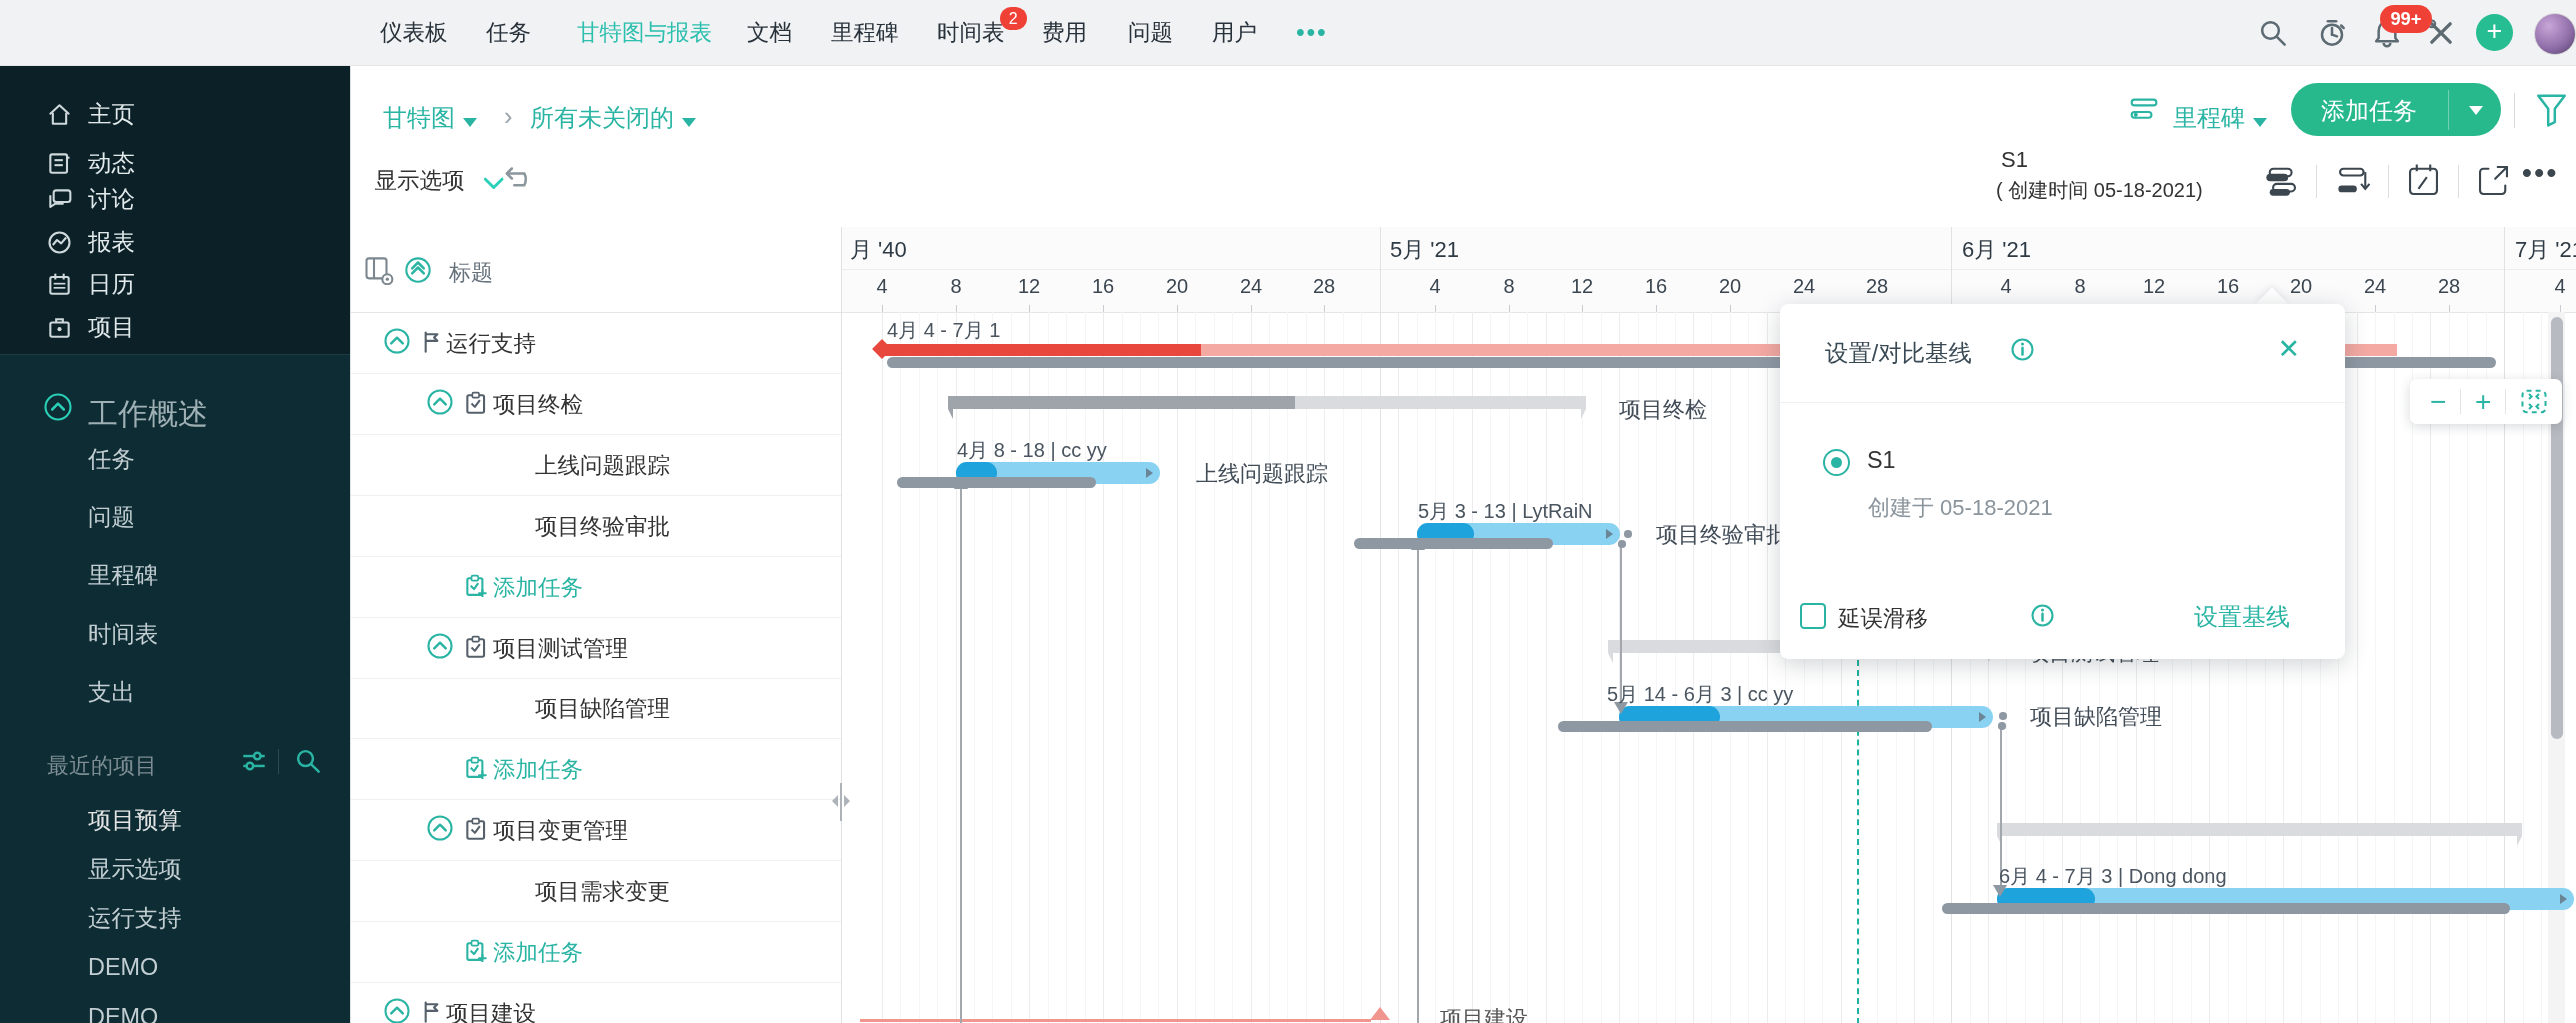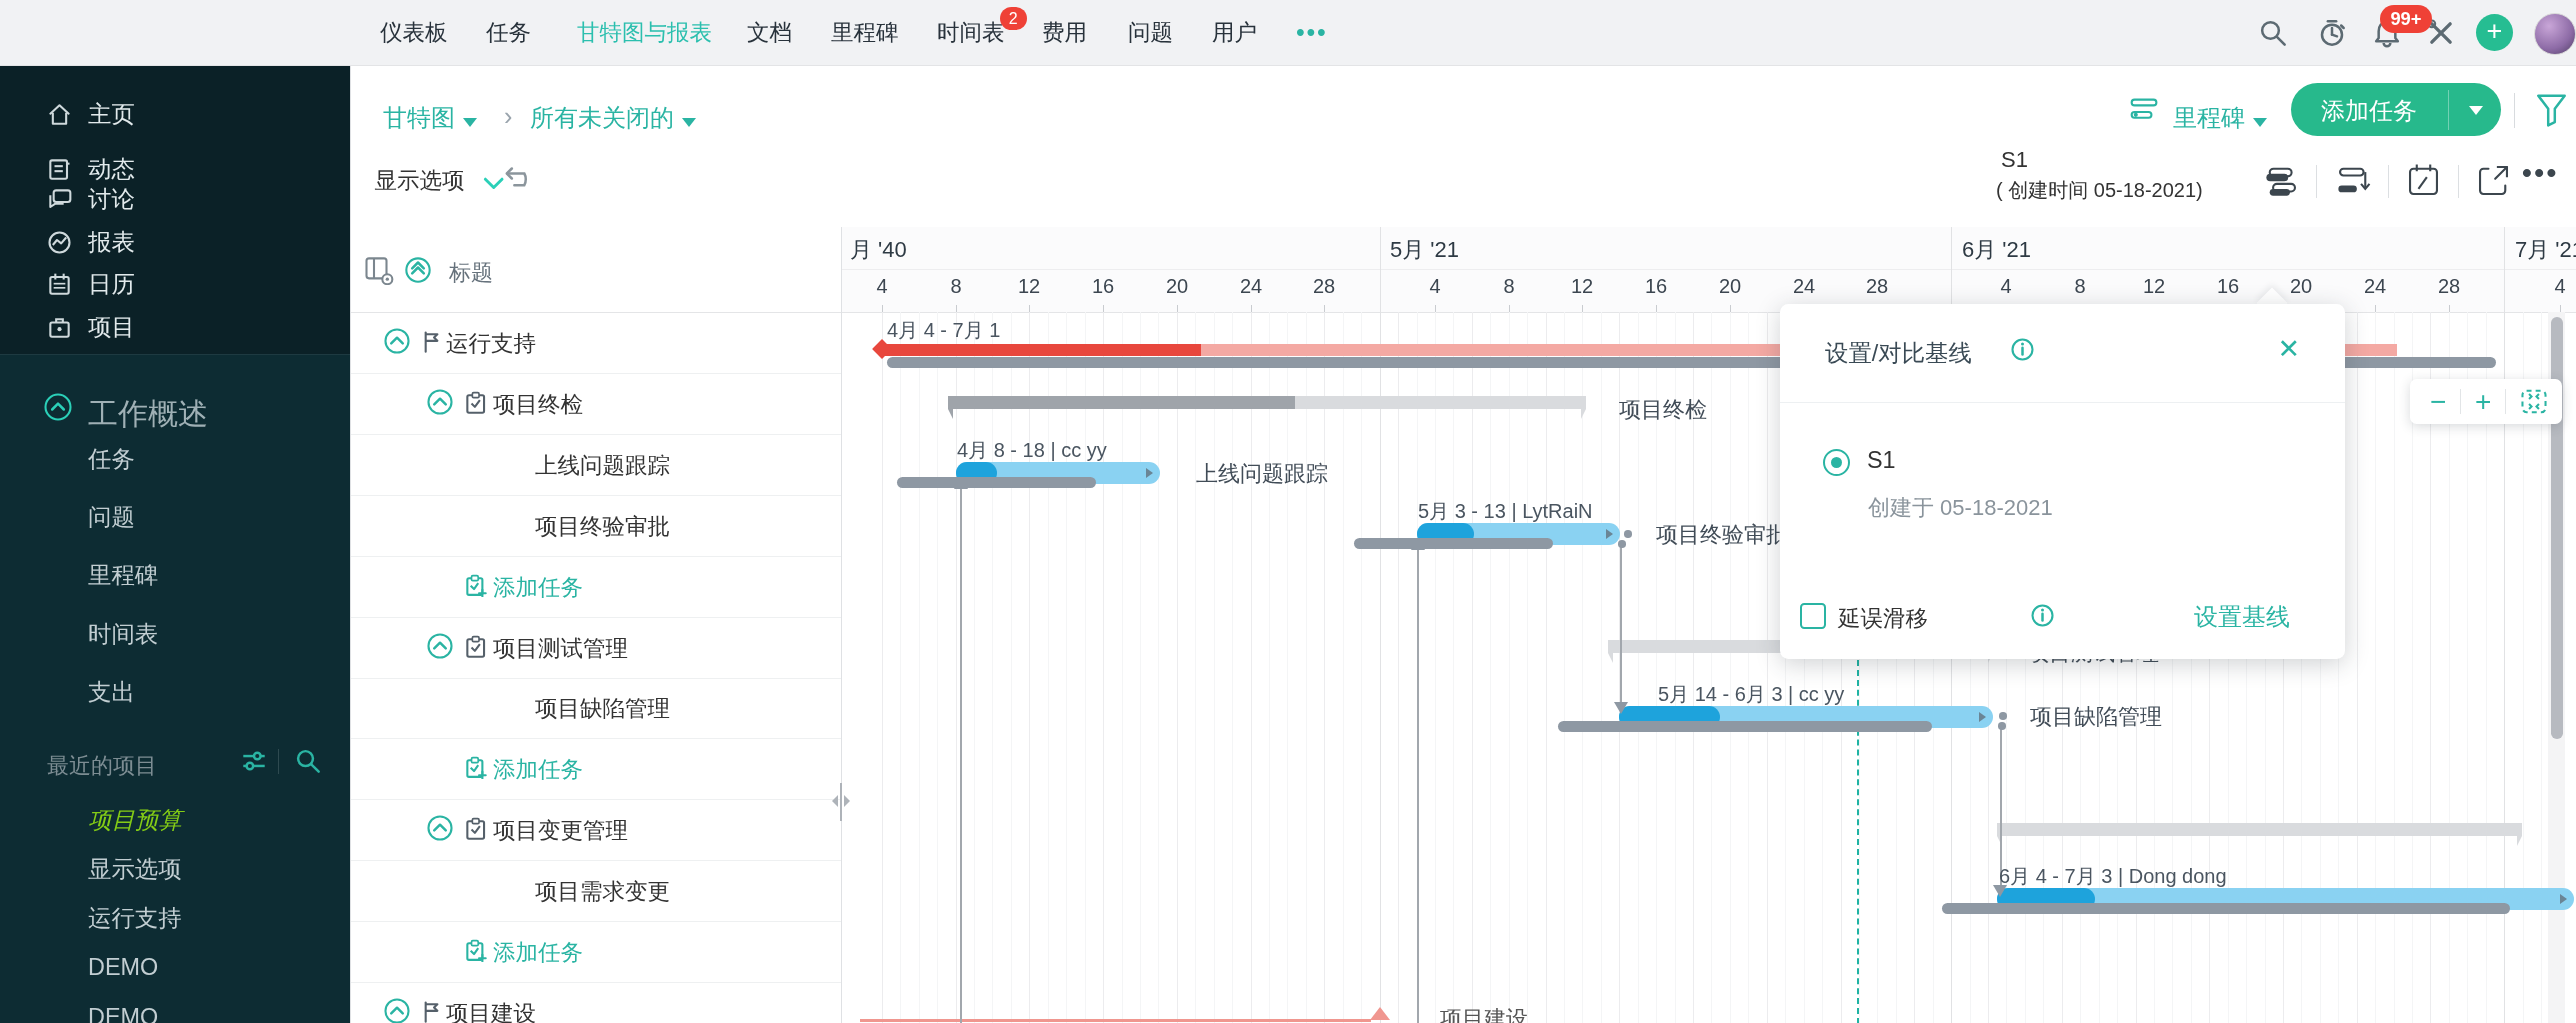--- a/index.html
+++ b/index.html
@@ -26,21 +26,21 @@
               font-size:27px;line-height:35px;text-align:center;cursor:pointer;}
   #avatar{position:absolute;left:2534px;top:12.5px;width:40px;height:40px;border-radius:50%;cursor:pointer;
           background:radial-gradient(circle at 35% 30%,#c9a6d8,#8d6ba6 60%,#4d3c63);border:0.8px solid #d8d8d8;}
   
   #sidebar{position:absolute;left:0;top:65px;width:350px;height:958px;background:#0b2127;z-index:30;}
   #sidebar-lower{position:absolute;left:0;top:289px;width:350px;height:669px;background:#0d2c33;border-top:0.8px solid rgba(255,255,255,0.07);}
   .sb-item{position:absolute;left:0;width:350px;height:38px;cursor:pointer;}
   .sb-item .sb-ic{position:absolute;left:47px;top:1.7px;width:25px;height:25px;}
   .sb-item .sb-lb{position:absolute;left:88px;top:0;font-size:23.4px;line-height:28px;color:#e2eaec;white-space:nowrap;}
   .sb-sub .sb-lb{color:#c2ced2;}
-  .sb-sub.active .sb-lb{color:#84cc16;font-style:italic;}
+  .sb-sub.active .sb-lb{color:#e5e5e5;}
   .sb-head{color:#7d8d93;font-size:22px;position:absolute;left:47px;white-space:nowrap;}
   
   #content{position:absolute;left:350px;top:65px;width:2226px;height:958px;background:#fff;border-left:0.8px solid #dfe1e4;}
   
   .bc-text{font-size:24px;color:#2ab4a3;cursor:pointer;white-space:nowrap;}
   .caret-down{display:inline-block;width:0;height:0;border-left:7.5px solid transparent;border-right:7.5px solid transparent;
               border-top:9.2px solid #2ab4a3;margin-left:8.3px;vertical-align:middle;}
   #bc-sep{position:absolute;left:153px;top:37px;font-size:25px;color:#9aa4ad;}
   #add-task-btn{position:absolute;left:1940px;top:18.4px;width:210px;height:53px;border-radius:27px;background:#27b98c;cursor:pointer;}
   #add-task-btn .lbl{position:absolute;left:30px;top:11.7px;font-size:24px;color:#fff;white-space:nowrap;}
@@ -167,21 +167,21 @@
   <div id="sb-primary">
       <div class="sb-item" style="top: 35px;">
         <div class="sb-ic">
           <svg width="25" height="25" viewBox="0 0 30 30">
             <path d="M4 14 L15 4 L26 14" fill="none" stroke="#cfd9dc" stroke-width="2.5" stroke-linecap="round" stroke-linejoin="round"></path>
             <path d="M7 13 L7 26 L23 26 L23 13" fill="none" stroke="#cfd9dc" stroke-width="2.5" stroke-linejoin="round"></path>
           </svg>
         </div>
         <div class="sb-lb">主页</div>
       </div>
-      <div class="sb-item" style="top: 90px;">
+      <div class="sb-item" style="top: 84px;">
         <div class="sb-ic">
           <svg width="25" height="25" viewBox="0 0 30 30">
             <rect x="4" y="4" width="20" height="22" rx="2" fill="none" stroke="#cfd9dc" stroke-width="2.5"></rect>
             <line x1="9" y1="11" x2="19" y2="11" stroke="#cfd9dc" stroke-width="2.5"></line>
             <line x1="9" y1="17" x2="19" y2="17" stroke="#cfd9dc" stroke-width="2.5"></line>
             <line x1="24" y1="8" x2="27" y2="8" stroke="#cfd9dc" stroke-width="2.5"></line>
           </svg>
         </div>
         <div class="sb-lb">动态</div>
       </div>
@@ -705,21 +705,21 @@
           </div>
           <div class="baseline-bar" style="left: 513px; top: 226px; width: 199px;"></div>
           <div class="dep-dot" style="left: 783px; top: 218px;"></div>
           <div class="bar-rlabel" style="left: 815px; top: 208px;">项目终验审批</div>
           <div class="bracket" style="left: 767px; top: 328px; width: 385px;">
             <div style="position: absolute; left: 0px; top: 0px; height: 12.5px; width: 385px; background: rgb(217, 219, 222);"></div>
             <div class="tip" style="left: 0px; border-top-color: rgb(217, 219, 222); border-right: none;"></div>
             <div class="tip" style="right: 0px; border-top-color: rgb(217, 219, 222); border-left: none;"></div>
           </div>
           <div class="bar-rlabel" style="left: 1186px; top: 326px;">项目测试管理</div>
-          <div class="bar-label" style="left: 796px; top: 369px; padding-left: 21px;">5月 14 - 6月 3 | cc yy</div>
+          <div class="bar-label" style="left: 745px; top: 369px; padding-left: 21px;">5月 14 - 6月 3 | cc yy</div>
           <div class="task-bar" style="left: 778px; top: 394px; width: 374px; background: rgb(138, 210, 242);">
             <div class="task-prog" style="width: 101px; background: rgb(30, 163, 220);"></div>
             <div class="task-chev"></div>
           </div>
           <div class="baseline-bar" style="left: 717px; top: 409px; width: 374px;"></div>
           <div class="dep-dot" style="left: 1158px; top: 400px;"></div>
           <div class="bar-rlabel" style="left: 1189px; top: 390px;">项目缺陷管理</div>
           <div class="bracket" style="left: 1156px; top: 511px; width: 525px;">
             <div style="position: absolute; left: 0px; top: 0px; height: 12.5px; width: 525px; background: rgb(217, 219, 222);"></div>
             <div class="tip" style="left: 0px; border-top-color: rgb(217, 219, 222); border-right: none;"></div>

